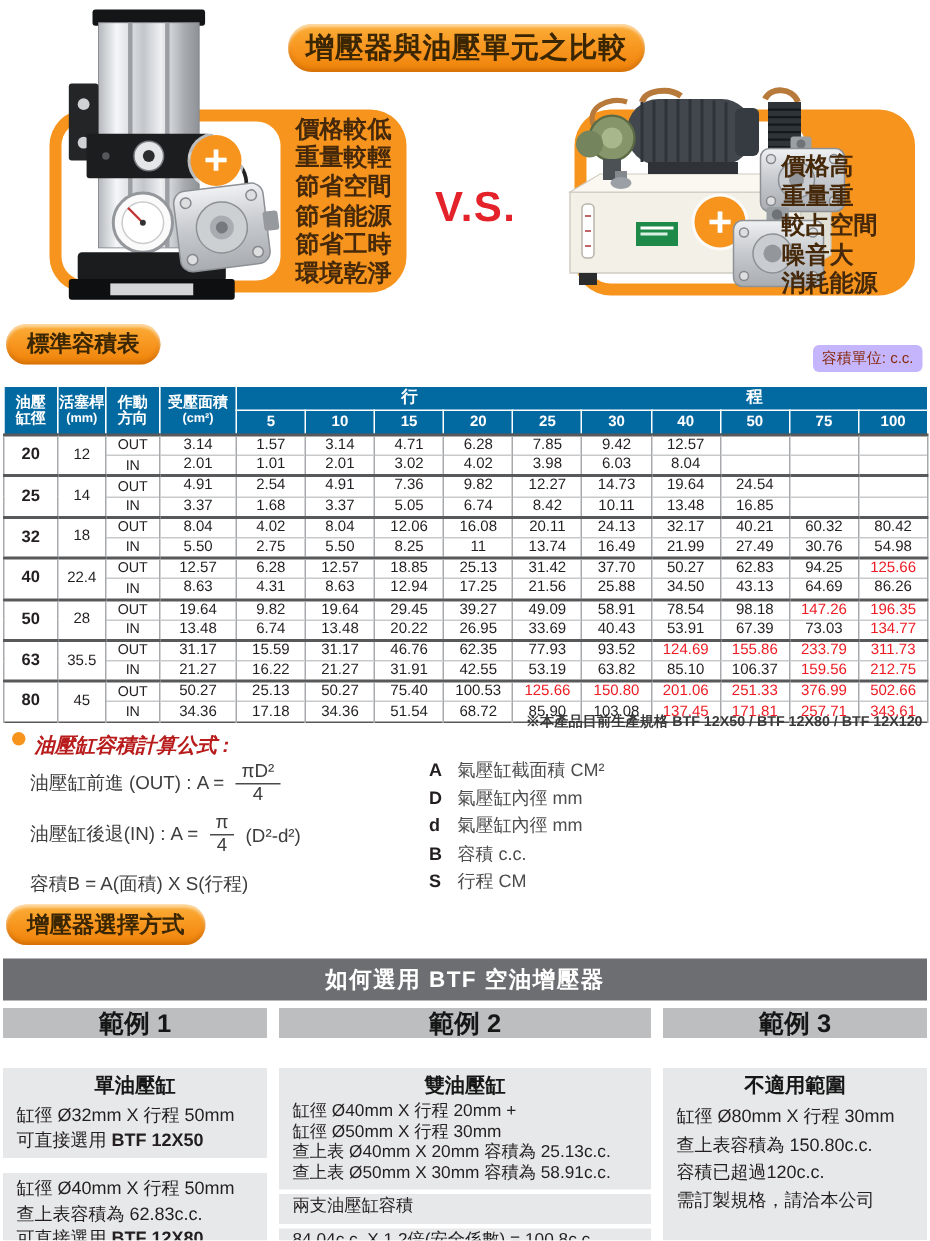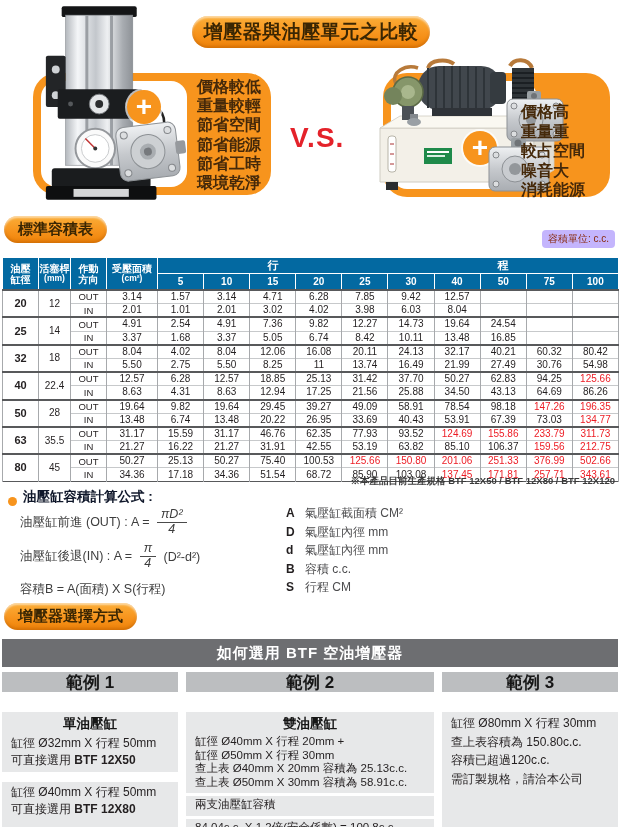--- a/index.html
+++ b/index.html
@@ -51,26 +51,26 @@
   .band-flex{display:flex;justify-content:space-around;width:100%;font-size:11px;}
   .vt tbody td{border-left:1px solid #a7a9ac;border-right:1px solid #a7a9ac;border-top:1px solid #c7c9cb;
         text-align:center;font-size:10px;height:12.2px;padding:0;line-height:1;}
   .vt tbody tr.group-top td{border-top:2px solid #58595b;}
   .vt td.c-bore{font-weight:bold;font-size:11px;}
   .vt td.c-dir{font-size:9.5px;}
   .vt td.red{color:#ed1c24;}
   .vt-note{position:absolute;right:5px;top:475px;font-size:9.5px;font-weight:bold;color:#3a3a3a;}
 
   
-  .formula-head{position:absolute;left:8px;top:488px;display:flex;align-items:flex-end;gap:6px;
-        font-size:13.5px;font-weight:bold;color:#0f172a;}
+  .formula-head{position:absolute;left:8px;top:488px;display:flex;align-items:flex-start;gap:6px;
+        font-size:13.5px;font-weight:bold;color:#b91c1c;font-style:italic;}
   .bullet{width:9px;height:9px;border-radius:50%;background:#f7941d;}
   .formula-lines{position:absolute;left:20px;top:507px;font-size:12.5px;color:#3d3d3d;}
   .f-row{display:flex;align-items:center;height:31px;margin-bottom:3px;white-space:pre;}
-  .frac{display:inline-flex;flex-direction:column;align-items:center;margin:0 4px;line-height:1.1;font-style:italic;}
+  .frac{display:inline-flex;flex-direction:column;align-items:center;margin:0 4px;line-height:1.1;}
   .frac .num{padding:0 4px;border-bottom:1.5px solid #4a4a4a;}
   .f-plain{height:22px;margin-top:6px;display:flex;align-items:center;}
   .legend{position:absolute;left:286px;top:504px;font-size:12px;color:#4c4c4e;}
   .legend-row{display:flex;gap:9px;line-height:18.6px;}
   .legend-row .sym{font-weight:bold;color:#231f20;width:10px;}
 
   
   .sel-wrap{position:absolute;left:2px;top:639px;width:616px;}
   .sel-header{height:28px;background:#6d6e71;color:#fff;font-size:15px;font-weight:bold;
         display:flex;align-items:center;justify-content:center;letter-spacing:1px;}
@@ -579,20 +579,21 @@
       <div class="sel-col" id="sel-col1">
         <div class="ex-header">範例 1</div>
         <div class="panel" id="ex1-box1">
           <div class="ex-title">單油壓缸</div>
         <div class="xline">缸徑 Ø32mm X 行程 50mm</div>
             <div class="xline">可直接選用 <b>BTF 12X50</b></div>
           </div>
         <div class="gap10"></div>
         <div class="panel fill" id="ex1-box2">
             <div class="xline">缸徑 Ø40mm X 行程 50mm</div>
+            <div class="xline">查上表容積為 62.83c.c.</div>
             <div class="xline">可直接選用 <b>BTF 12X80</b></div>
           </div>
       </div>
 
       <div class="sel-col" id="sel-col2">
         <div class="ex-header">範例 2</div>
         <div class="panel" id="ex2-g1">
           <div class="ex-title">雙油壓缸</div>
         <div class="xline">缸徑 Ø40mm X 行程 20mm +</div>
             <div class="xline">缸徑 Ø50mm X 行程 30mm</div>
@@ -605,20 +606,21 @@
           </div>
         <div class="gap3"></div>
         <div class="panel fill" id="ex2-g3">
             <div class="xline">84.04c.c. X 1.2倍(安全係數) = 100.8c.c.</div>
           </div>
       </div>
 
       <div class="sel-col" id="sel-col3">
         <div class="ex-header">範例 3</div>
         <div class="panel fill" id="ex3-lines">
+          <div class="ex-title">不適用範圍</div>
         <div class="xline">缸徑 Ø80mm X 行程 30mm</div>
             <div class="xline">查上表容積為 150.80c.c.</div>
             <div class="xline">容積已超過120c.c.</div>
             <div class="xline">需訂製規格，請洽本公司</div>
           </div>
       </div>
 
     </div>
   </div>
 </div>

